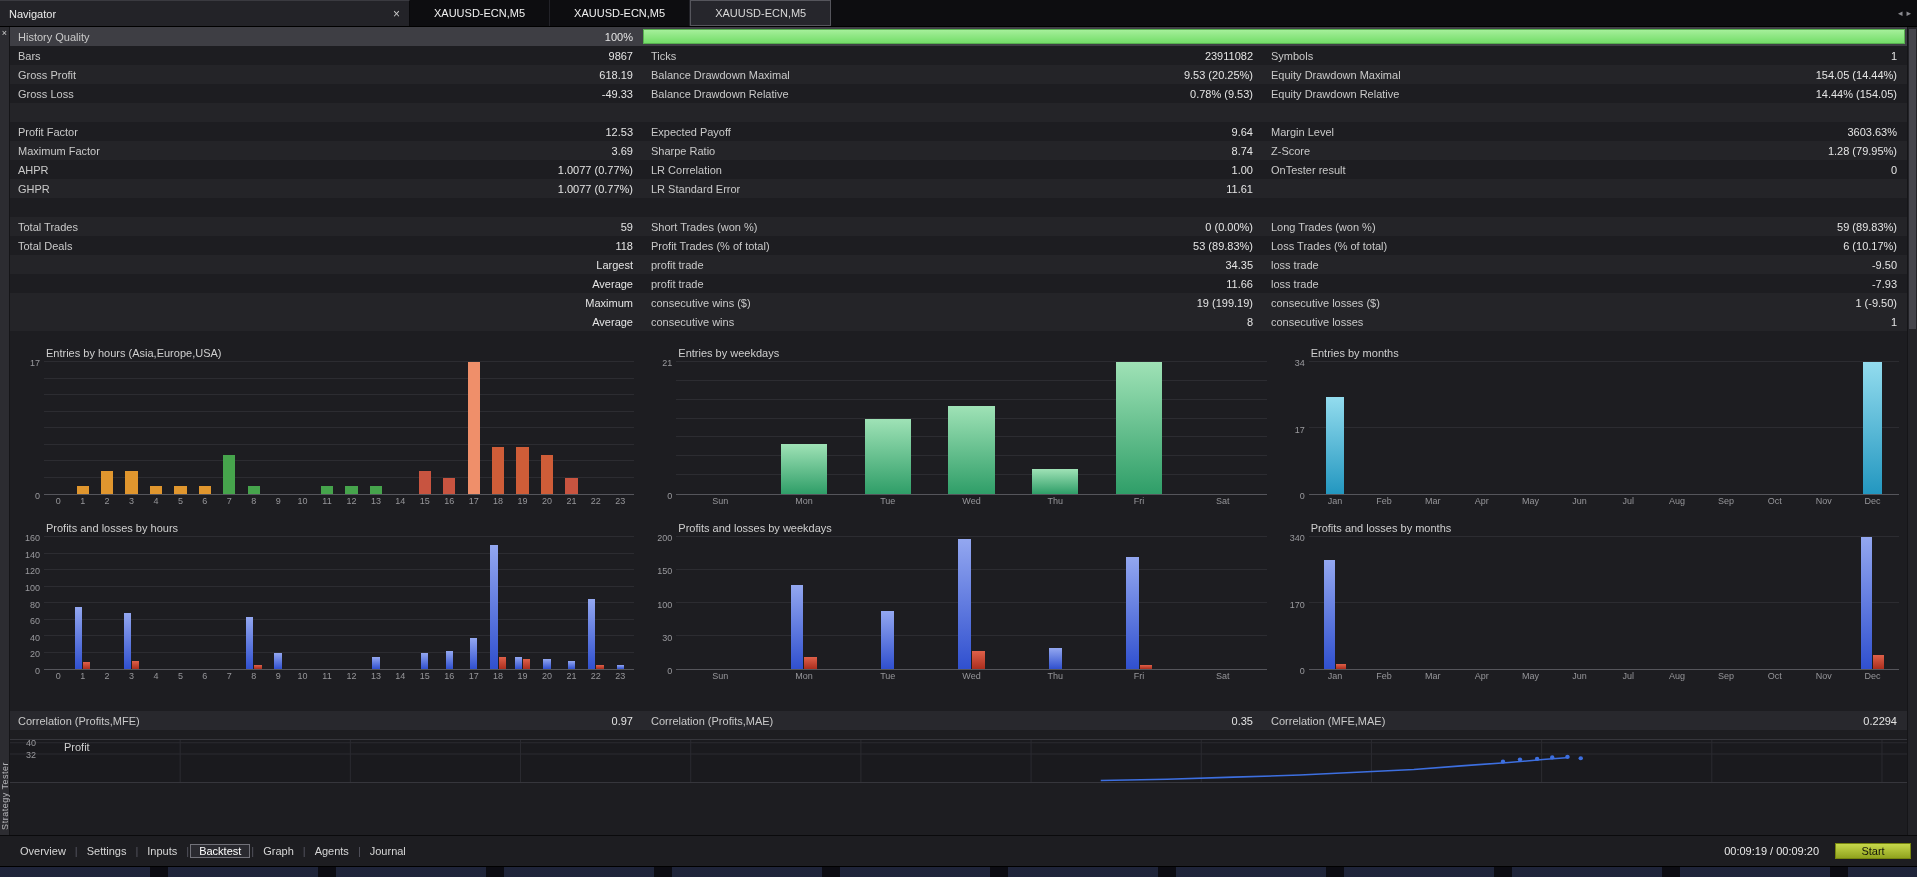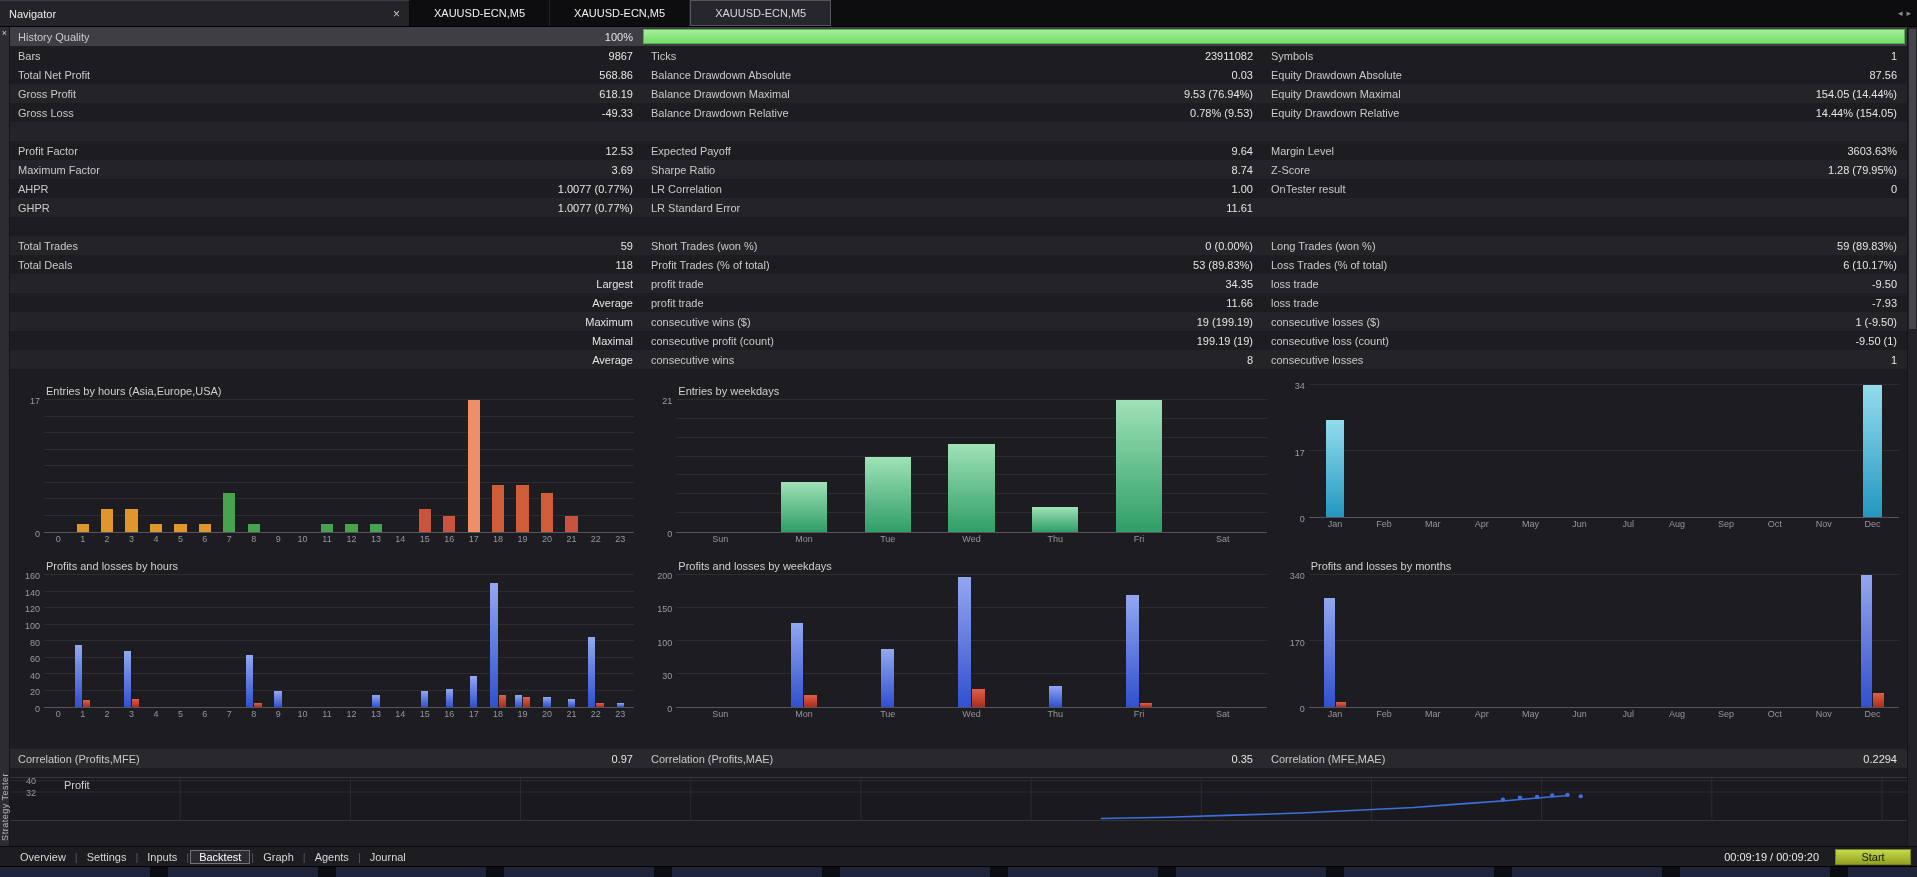--- a/index.html
+++ b/index.html
@@ -57,21 +57,21 @@
   .corr-wrap { margin-top:20px; }
 
   
   .pchart { position:relative; margin-top:9px; height:44px; background:#1a1a1e; border-top:1px solid #36363c; border-bottom:1px solid #36363c; }
   .pchart svg { position:absolute; inset:0; width:100%; height:100%; }
   .ptitle { position:absolute; top:1px; left:54px; color:#cfcfcf; }
   .pylabs { position:absolute; top:0; bottom:0; left:0; width:30px; }
   .pylabs span { position:absolute; right:4px; font-size:9px; color:#9a9a9e; }
 
   
-  .tabbar { height:20px; background:#1d1d21; border-top:1px solid #0a0a0c; display:flex; align-items:center; padding-left:12px; }
+  .tabbar { height:32px; background:#1d1d21; border-top:1px solid #0a0a0c; display:flex; align-items:center; padding-left:12px; }
   .btabs { display:flex; align-items:center; }
   .btab { padding:1px 8px; color:#d6d6d6; white-space:nowrap; }
   .btab.sel { border:1px solid #72727a; background:#2a2a30; color:#ffffff; padding:0 8px; }
   .bsep { color:#565660; margin:0 1px; }
   .time { margin-left:auto; color:#eaeaea; padding:0 16px; white-space:nowrap; }
   .start { width:76px; height:16px; line-height:15px; text-align:center; color:#15170a; border:1px solid #77860f; margin-right:6px; }
 
   
   .taskbar { height:11px; background:#0c0c13; border-top:1px solid #000;
              background-image:repeating-linear-gradient(to right, rgba(80,100,160,0.28) 0 150px, rgba(0,0,0,0) 150px 168px); }
@@ -111,33 +111,25 @@
             <div class="hq" style="grid-column: 3 / 7; background: linear-gradient(rgb(165, 239, 154), rgb(116, 221, 105));"></div>
           </div>
           <div class="srow alt">
             <div class="cl">Bars</div>
             <div class="cv">9867</div>
             <div class="cl">Ticks</div>
             <div class="cv">23911082</div>
             <div class="cl">Symbols</div>
             <div class="cv">1</div>
           </div>
-          <div class="srow alt">
-            <div class="cl">Total Net Profit</div>
-            <div class="cv">568.86</div>
-            <div class="cl">Balance Drawdown Absolute</div>
-            <div class="cv">0.03</div>
-            <div class="cl">Equity Drawdown Absolute</div>
-            <div class="cv">87.56</div>
-          </div>
           <div class="srow">
             <div class="cl">Gross Profit</div>
             <div class="cv">618.19</div>
             <div class="cl">Balance Drawdown Maximal</div>
-            <div class="cv">9.53 (76.94%)</div>
+            <div class="cv">9.53 (20.25%)</div>
             <div class="cl">Equity Drawdown Maximal</div>
             <div class="cv">154.05 (14.44%)</div>
           </div>
           <div class="srow alt">
             <div class="cl">Gross Loss</div>
             <div class="cv">-49.33</div>
             <div class="cl">Balance Drawdown Relative</div>
             <div class="cv">0.78% (9.53)</div>
             <div class="cl">Equity Drawdown Relative</div>
             <div class="cv">14.44% (154.05)</div>
@@ -222,28 +214,20 @@
             <div class="cl">loss trade</div>
             <div class="cv">-7.93</div>
           </div>
           <div class="srow">
             <div class="cl"></div>
             <div class="cv">Maximum</div>
             <div class="cl">consecutive wins ($)</div>
             <div class="cv">19 (199.19)</div>
             <div class="cl">consecutive losses ($)</div>
             <div class="cv">1 (-9.50)</div>
-          </div>
-          <div class="srow alt">
-            <div class="cl"></div>
-            <div class="cv">Maximal</div>
-            <div class="cl">consecutive profit (count)</div>
-            <div class="cv">199.19 (19)</div>
-            <div class="cl">consecutive loss (count)</div>
-            <div class="cv">-9.50 (1)</div>
           </div>
           <div class="srow">
             <div class="cl"></div>
             <div class="cv">Average</div>
             <div class="cl">consecutive wins</div>
             <div class="cv">8</div>
             <div class="cl">consecutive losses</div>
             <div class="cv">1</div>
           </div>
         </div>
@@ -399,20 +383,21 @@
                   <span>Tue</span>
                   <span>Wed</span>
                   <span>Thu</span>
                   <span>Fri</span>
                   <span>Sat</span>
                 </div>
               </div>
             </div>
           </div>
           <div class="chart-panel">
+            <div class="ctitle">Entries by months</div>
             <div class="cbody">
               <div class="ylab">
                 <span style="top: calc(0% - 4px);">34</span>
                 <span style="top: calc(50% - 4px);">17</span>
                 <span style="top: calc(100% - 4px);">0</span>
               </div>
               <div class="plotwrap">
                 <div class="plot">
                   <div class="gline" style="bottom: 50%;"></div>
                   <div class="gline" style="bottom: 100%;"></div>

